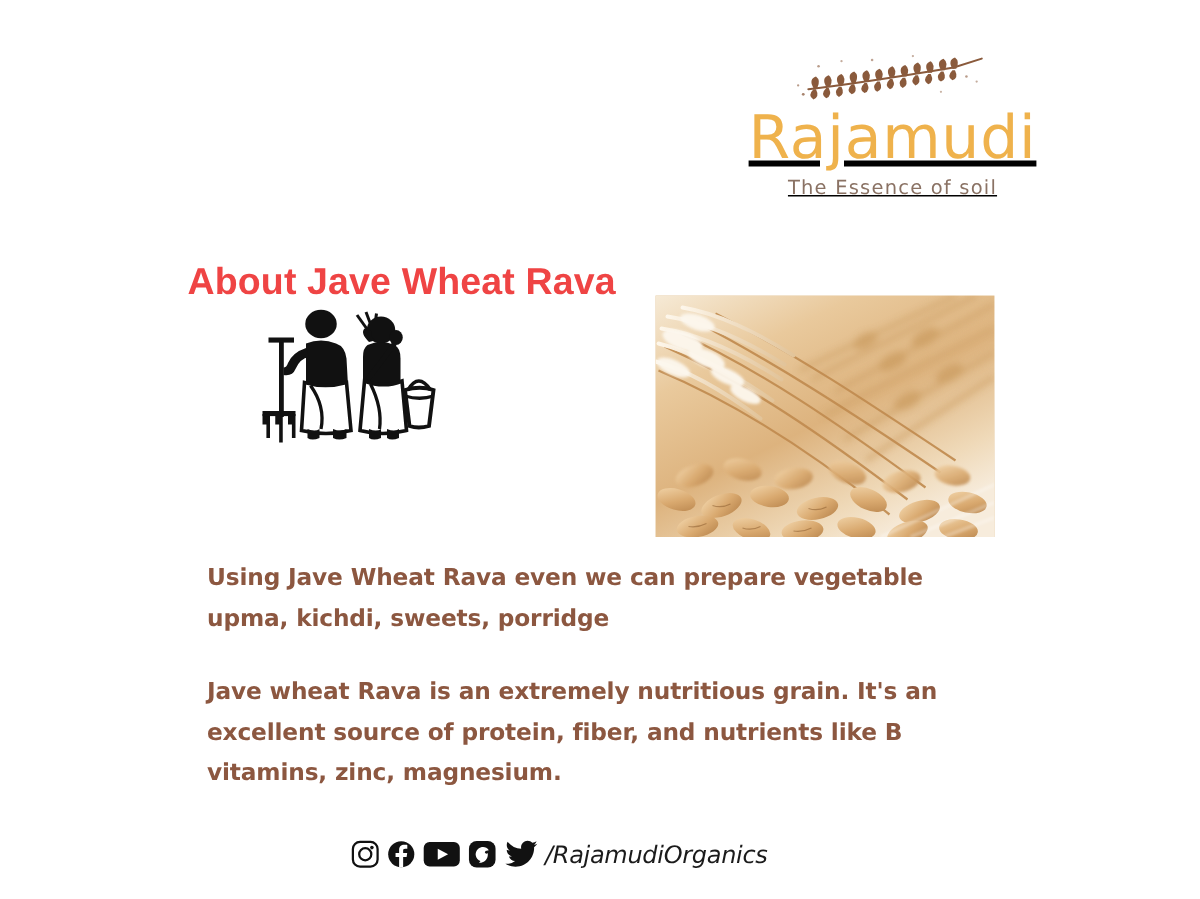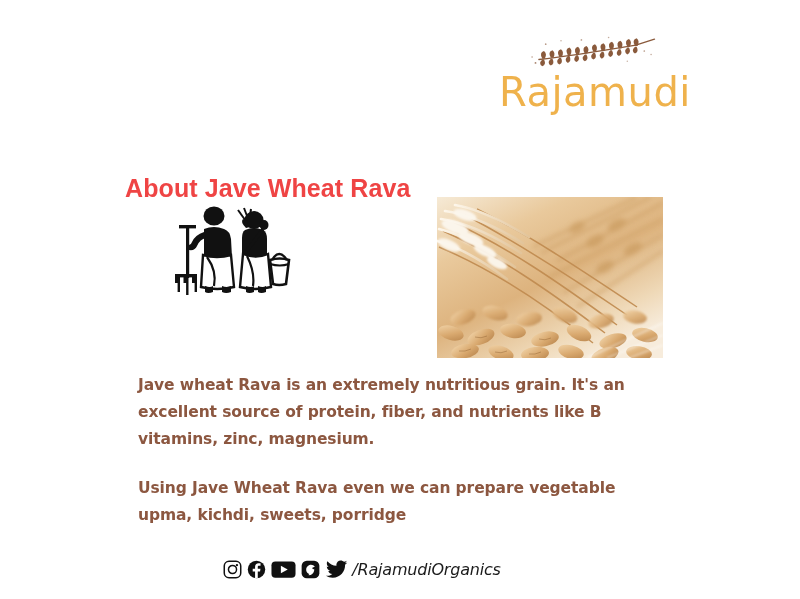--- a/index.html
+++ b/index.html
@@ -16,20 +16,21 @@
     background: #ffffff;
   }
 
   
   .logo-block {
     position: absolute;
     left: 470px;
     top: 34px;
     width: 250px;
     text-align: center;
+    text-decoration: underline;
   }
   .logo-mark {
     height: 34px;
     display: block;
     margin: 0 auto 2px auto;
   }
   .logo-wordmark {
     font-family: "DejaVu Sans", sans-serif;
     font-size: 40px;
     line-height: 44px;
@@ -94,21 +95,21 @@
     line-height: 27px;
     font-weight: bold;
     color: #8C5740;
     letter-spacing: -0.1px;
   }
   .body-copy p:last-child { margin-bottom: 0; }
 
   
   .footer {
     position: absolute;
-    left: 0;
+    left: 11px;
     top: 560px;
     width: 724px;
     display: flex;
     justify-content: center;
     align-items: center;
   }
   .social-icons {
     display: flex;
     align-items: center;
     gap: 5px;
@@ -167,20 +168,21 @@
         <circle cx="40" cy="8" r="0.9" opacity=".5"></circle>
         <circle cx="64" cy="7" r="1" opacity=".55"></circle>
         <circle cx="96" cy="4" r="0.9" opacity=".5"></circle>
         <circle cx="138" cy="20" r="1" opacity=".6"></circle>
         <circle cx="146" cy="24" r="0.9" opacity=".5"></circle>
         <circle cx="118" cy="32" r="0.9" opacity=".45"></circle>
       </g>
     </svg>
   </span>
   <div class="logo-wordmark">Rajamudi</div>
+  <div class="logo-tagline">The Essence of soil</div>
 </div>
 
 <h1 class="page-title">About Jave Wheat Rava</h1>
 
 <div class="farmers-illustration">
   <svg viewBox="0 0 128 105" xmlns="http://www.w3.org/2000/svg" aria-hidden="true">
     <g fill="#111111">
 
       <rect x="20" y="28" width="3.2" height="52"></rect>
       <rect x="13" y="27" width="17" height="3.4"></rect>
@@ -345,22 +347,22 @@
       <path d="M150 161 L226 126"></path>
         <path d="M170 161 L226 138"></path>
       <path d="M192 161 L226 148"></path>
     </g>
 
     <rect width="226" height="161" fill="none"></rect>
   </svg>
 </div>
 
 <div class="body-copy">
+  <p>Using Jave Wheat Rava even we can prepare vegetable upma, kichdi, sweets, porridge</p>
   <p>Jave wheat Rava is an extremely nutritious grain. It's an excellent source of protein, fiber, and nutrients like B vitamins, zinc, magnesium.</p>
-  <p>Using Jave Wheat Rava even we can prepare vegetable upma, kichdi, sweets, porridge</p>
 </div>
 
 <div class="footer">
   <div class="social-icons">
 
     <span>
       <svg width="19" height="19" viewBox="0 0 24 24" xmlns="http://www.w3.org/2000/svg" aria-hidden="true">
         <rect x="1.6" y="1.6" width="20.8" height="20.8" rx="6" ry="6" fill="none" stroke="#111" stroke-width="1.9"></rect>
         <circle cx="12" cy="12" r="5.1" fill="none" stroke="#111" stroke-width="1.9"></circle>
         <circle cx="17.6" cy="6.4" r="1.5" fill="#111"></circle>

